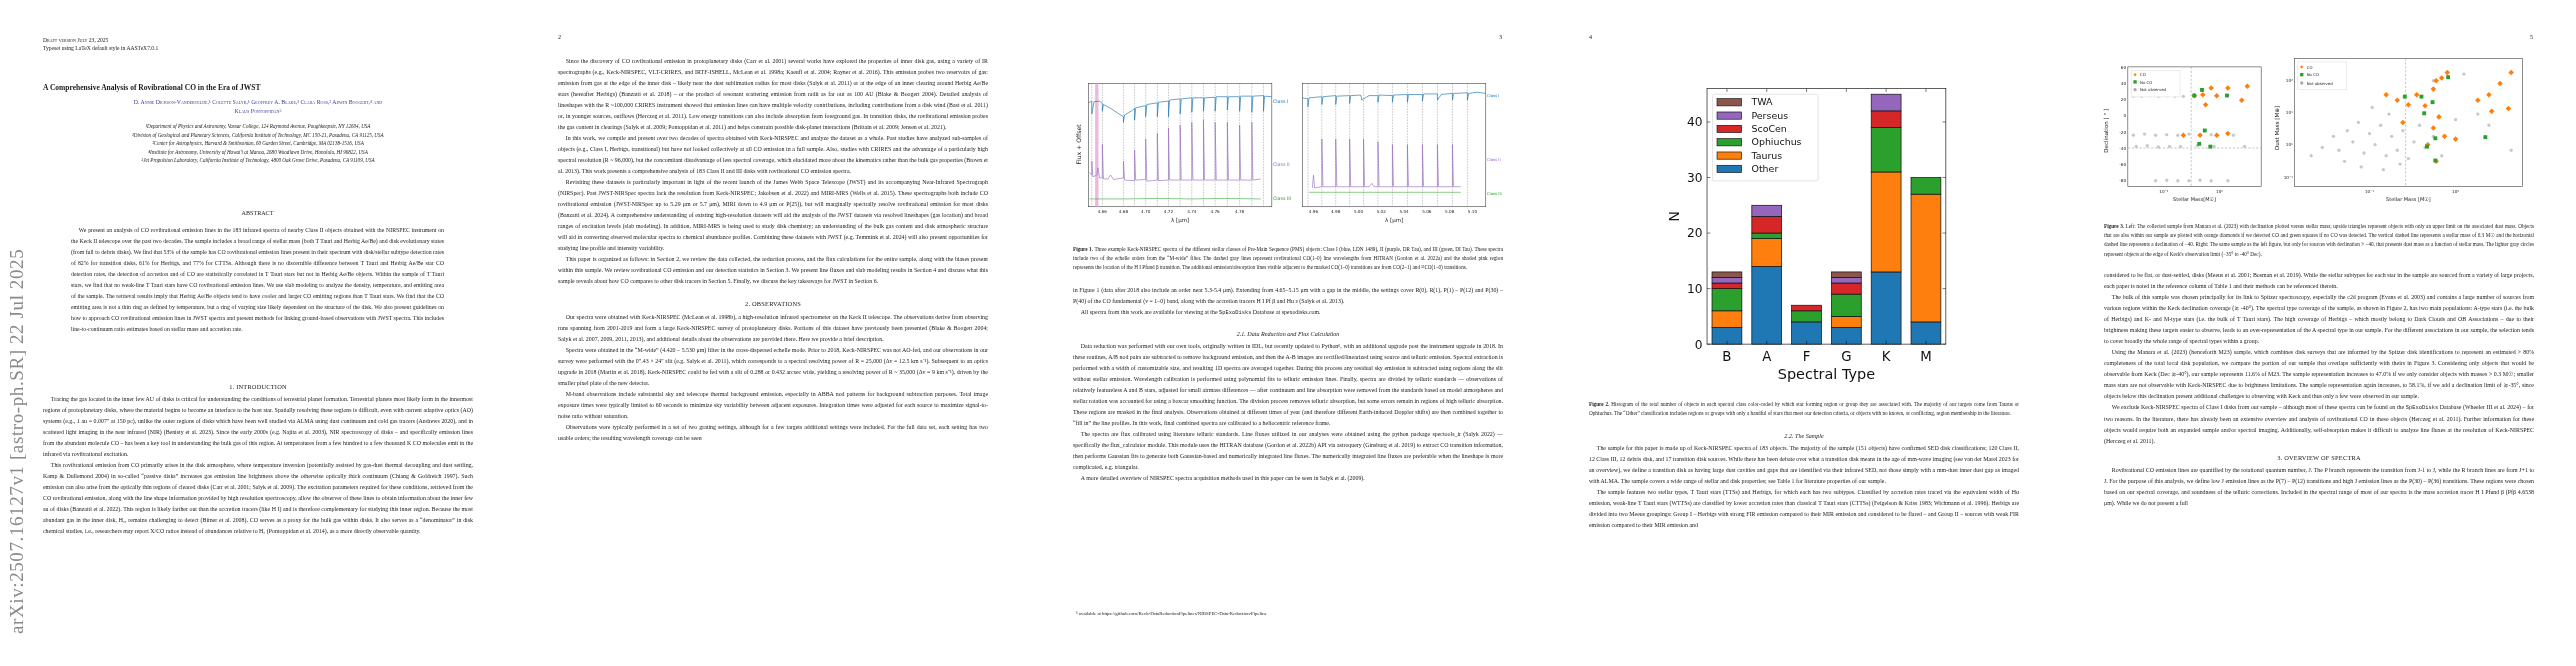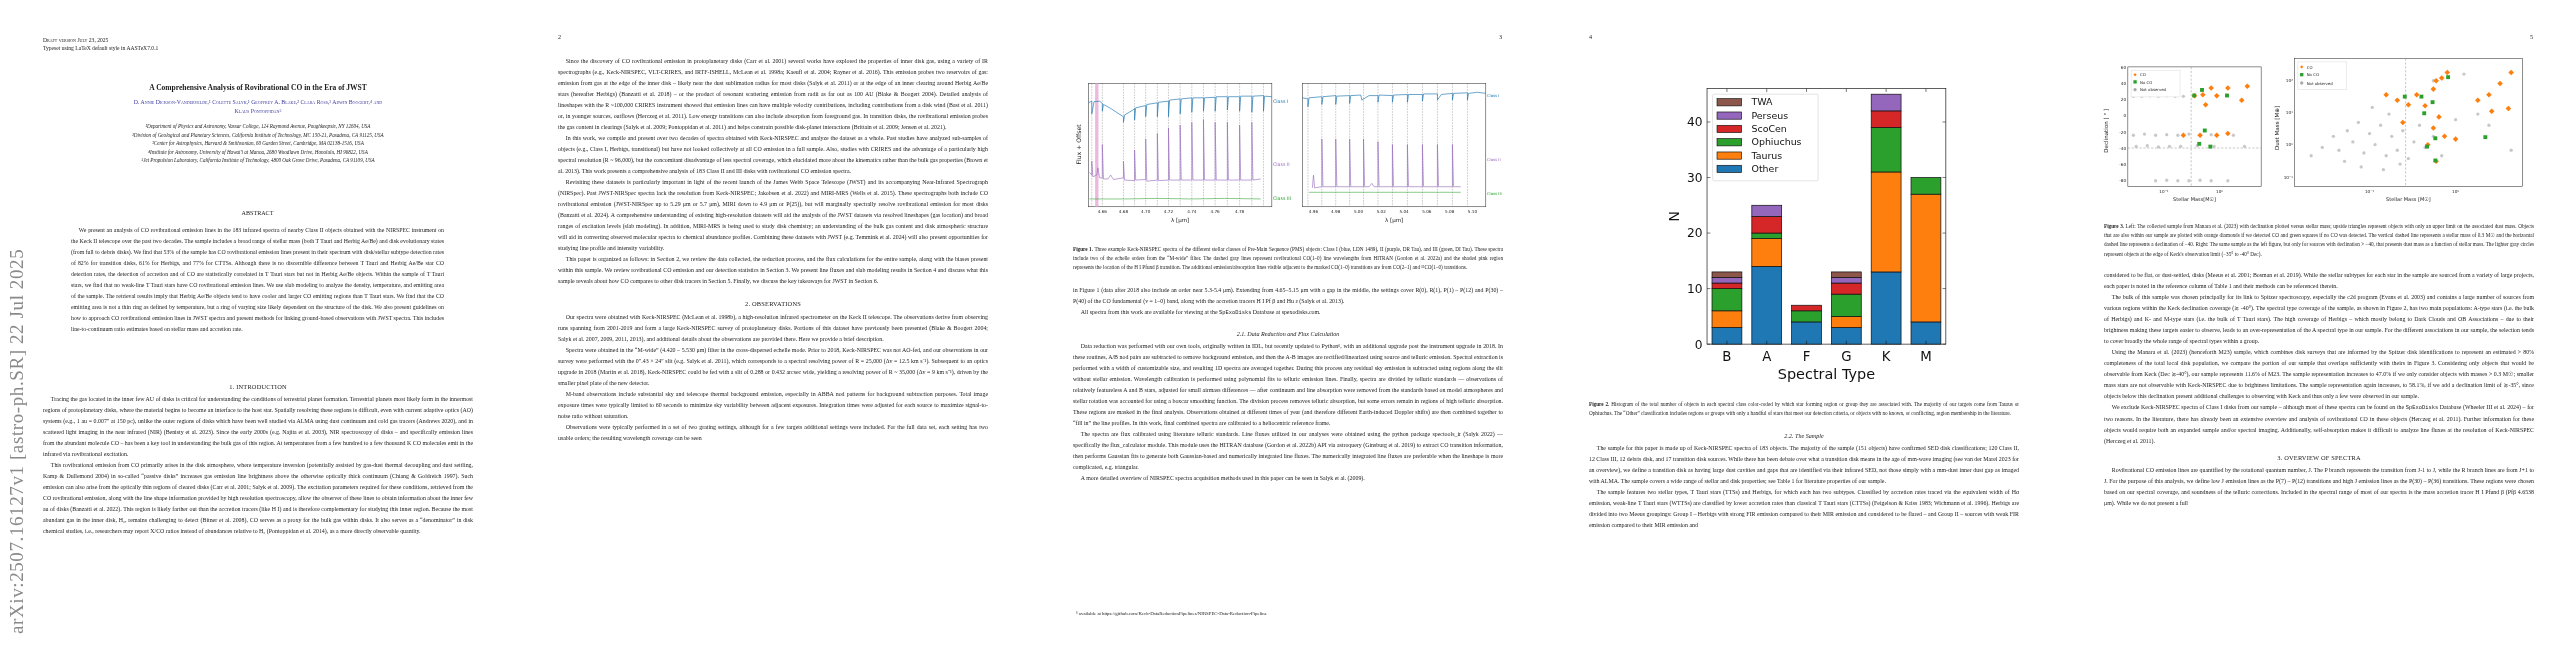--- a/index.html
+++ b/index.html
@@ -8,21 +8,21 @@
   .p1 { left:0; } .p2 { left:515px; } .p3 { left:1030px; } .p4 { left:1546px; } .p5 { left:2061px; }
   .content { position:absolute; left:43px; width:430px; }
   .pagenum { position:absolute; top:34px; font-size:6.1px; font-family:"Liberation Serif",serif; }
   .txt { font-family:"Liberation Serif",serif; font-size:5.9px; line-height:11px; text-align:justify; hyphens:auto; margin:0; }
   .txt.indent { text-indent:7.8px; }
   .sechead { font-family:"Liberation Serif",serif; font-size:6.4px; text-align:center; letter-spacing:0.2px; margin:0; }
   .subhead { font-family:"Liberation Serif",serif; font-size:6.1px; text-align:center; font-style:italic; margin:0; }
   .caption { font-family:"Liberation Serif",serif; font-size:5.2px; line-height:9.2px; text-align:justify; margin:0; }
   .caption b { font-weight:bold; }
   .draft { font-family:"Liberation Serif",serif; font-size:5.6px; line-height:8.3px; }
-  .title { font-family:"Liberation Serif",serif; font-size:7.5px; font-weight:bold; text-align:center; }
+  .title { font-family:"Liberation Serif",serif; font-size:7.5px; font-weight:bold; }
   .authors { font-family:"Liberation Serif",serif; font-size:5.8px; text-align:center; color:#3b3b9e; font-variant:small-caps; line-height:9.4px; }
   .affil { font-family:"Liberation Serif",serif; font-size:5.1px; font-style:italic; text-align:center; line-height:8.6px; }
   .abstract-head { font-family:"Liberation Serif",serif; font-size:6.1px; text-align:center; }
   .abstract { font-family:"Liberation Serif",serif; font-size:5.8px; line-height:11px; text-align:justify; text-indent:7.8px; }
   .arxiv { position:absolute; left:5.6px; top:634px; transform:rotate(-90deg); transform-origin:0 0; font-family:"Liberation Serif",serif; font-size:19px; color:#8a8a8a; white-space:nowrap; letter-spacing:0.6px; }
   .mono { font-family:"Liberation Mono",monospace; font-size:5.4px; }
   .footnote { font-family:"Liberation Serif",serif; font-size:4.8px; }
   svg text { font-family:"DejaVu Sans",sans-serif; }
 </style>
 </head>

